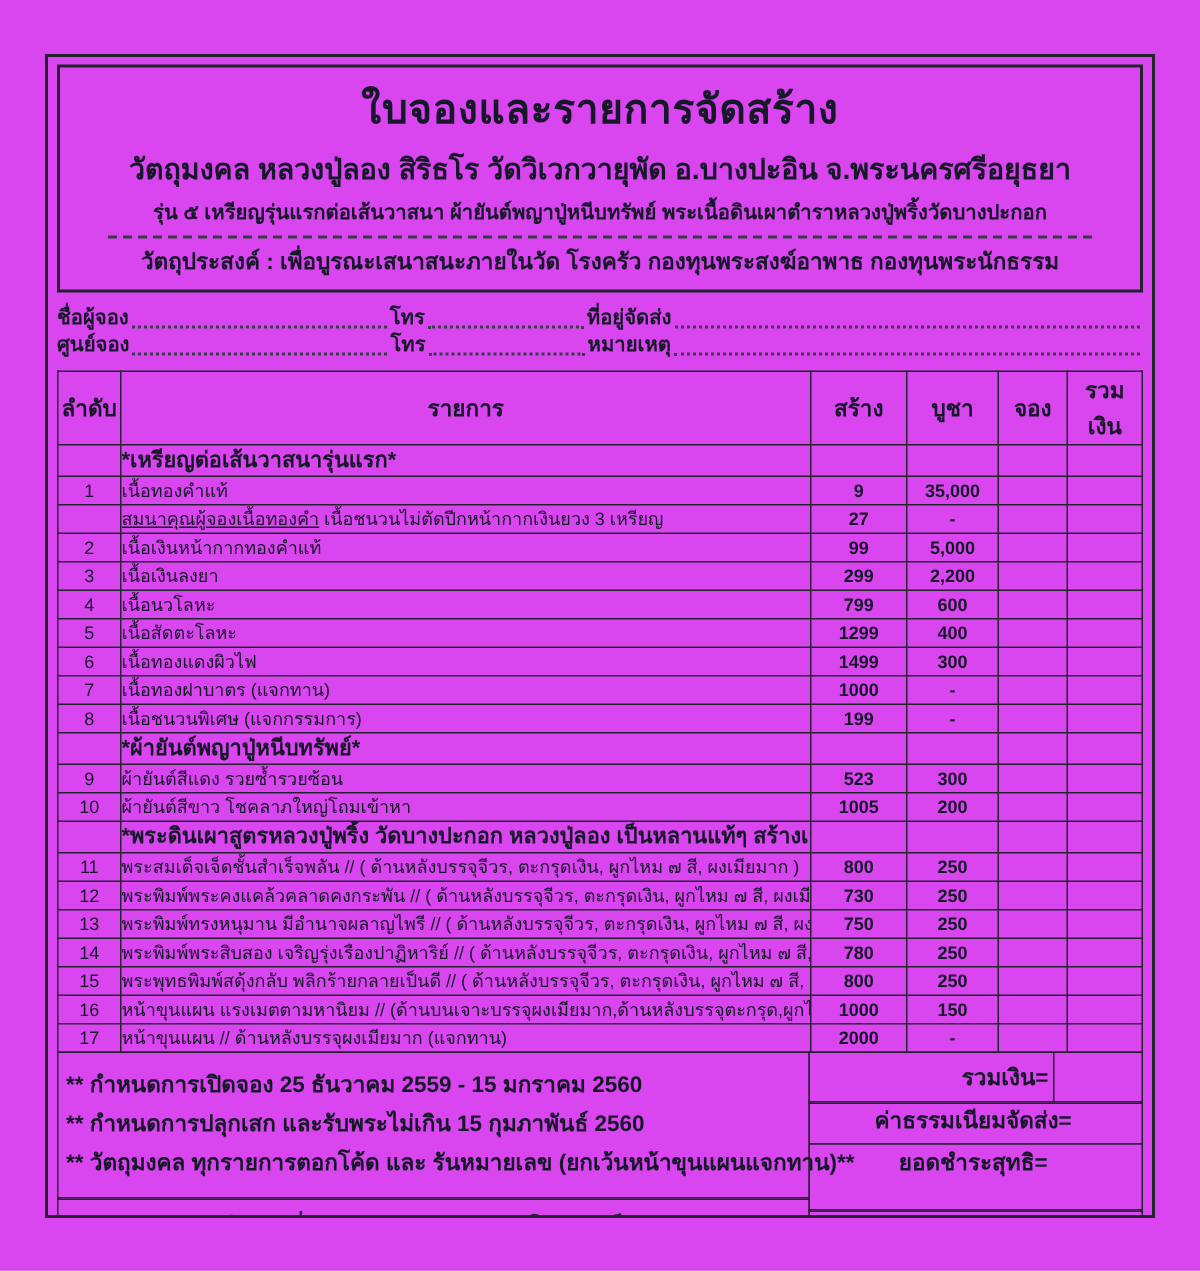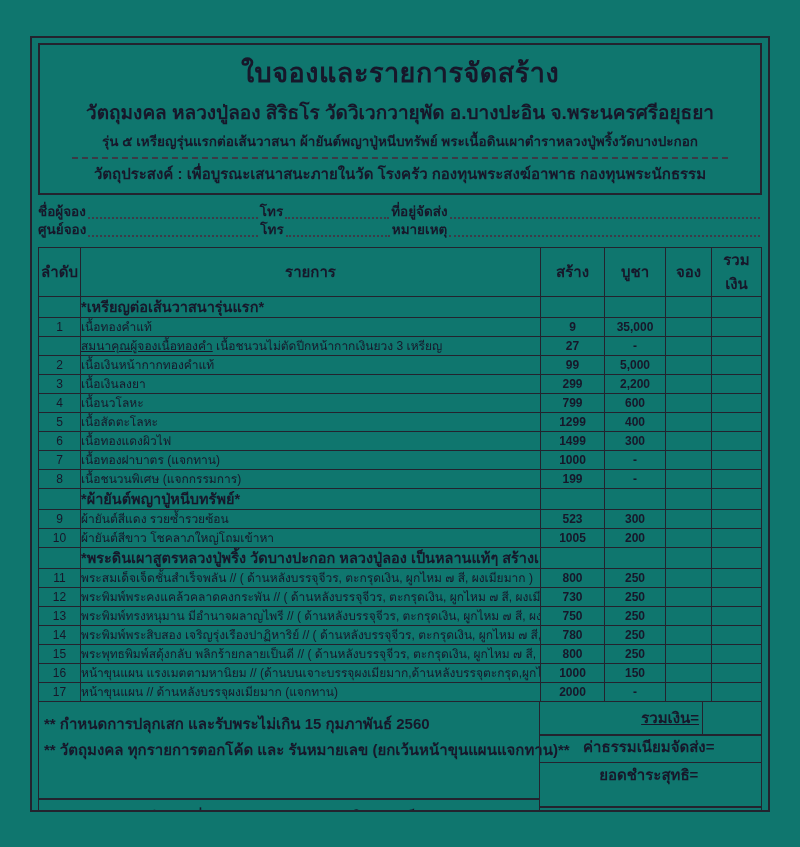--- a/index.html
+++ b/index.html
@@ -1,18 +1,18 @@
 <!DOCTYPE html>
 <html><head>
 <meta charset="utf-8">
 <style>
   html,body{margin:0;padding:0;}
   body{background:#e4e3df;}
   .page{
-    position:relative;width:800px;height:847px;background:#0f766e;
+    position:relative;width:800px;height:847px;background:#d946ef;
     font-family:"Liberation Sans","DejaVu Sans",sans-serif;color:#17172a;
     overflow:hidden;
   }
   .doc{
     position:absolute;left:30px;top:36px;width:740px;height:776px;
     box-sizing:border-box;border:2.5px solid #23232e;padding:0 6px;
     overflow:hidden;
   }
   
   .header-box{border:2px solid #23232e;margin-top:5px;text-align:center;padding:6px 4px 7px;}
@@ -39,21 +39,21 @@
   tr.section td{height:20px;}
   td.c-made{text-align:center;font-weight:bold;font-size:12.5px;}
   td.c-price{text-align:center;padding-right:6px;font-weight:bold;font-size:12.5px;}
   
   .bottom{display:flex;margin-top:-1.5px;}
   .b-left{width:502px;display:flex;flex-direction:column;}
   .b-right{flex:1;margin-left:-1.5px;display:flex;flex-direction:column;}
   .notes-box{border:1.5px solid #23232e;height:99px;box-sizing:border-box;padding:9px 2px 0 5px;font-size:15px;font-weight:bold;line-height:26px;white-space:nowrap;}
   .footer-box{border:1.5px solid #23232e;margin-top:-1.5px;height:53px;box-sizing:border-box;text-align:center;font-weight:bold;font-size:14px;padding-top:8px;line-height:21px;}
   .sum-row{display:flex;border:1.5px solid #23232e;margin-top:-1.5px;align-items:center;box-sizing:border-box;}
-  .sum-row.r1{margin-top:0;height:35px;text-decoration:underline;}
+  .sum-row.r1{margin-top:0;height:35px;}
   .sum-row.r2{height:29px;flex-direction:column;}
   .sum-row.r3{height:46px;flex-direction:column;}
   .sum-label{flex:1;text-align:right;font-weight:bold;font-size:15px;padding-right:3px;}
   .sum-value{width:58px;border-left:1.5px solid #23232e;align-self:stretch;}
   .memo-box{border:1.5px solid #23232e;margin-top:-1.5px;flex:1;text-align:center;font-size:14px;font-weight:bold;padding-top:5px;box-sizing:border-box;}
   .memo-label{text-decoration:underline;text-align:right;}
 </style>
 </head>
 <body>
 
@@ -274,20 +274,21 @@
             <td class="c-price">-</td>
             <td class="c-ord"></td>
             <td class="c-tot"></td>
           </tr>
         </tbody>
     </table>
 
     <div class="bottom">
       <div class="b-left">
         <div class="notes-box">
+          <div>** กำหนดการเปิดจอง 25 ธันวาคม 2559 - 15 มกราคม 2560</div>
           <div>** กำหนดการปลุกเสก และรับพระไม่เกิน 15 กุมภาพันธ์ 2560</div>
           <div>** วัตถุมงคล ทุกรายการตอกโค้ด และ รันหมายเลข (ยกเว้นหน้าขุนแผนแจกทาน)**</div>
         </div>
         <div class="footer-box">
           <div>*** หากมีการเปลี่ยนแปลงระยะเวลาจะแจ้งให้ทราบเป็นระยะ ***</div>
 
         </div>
       </div>
       <div class="b-right">
         <div class="sum-row r1">

